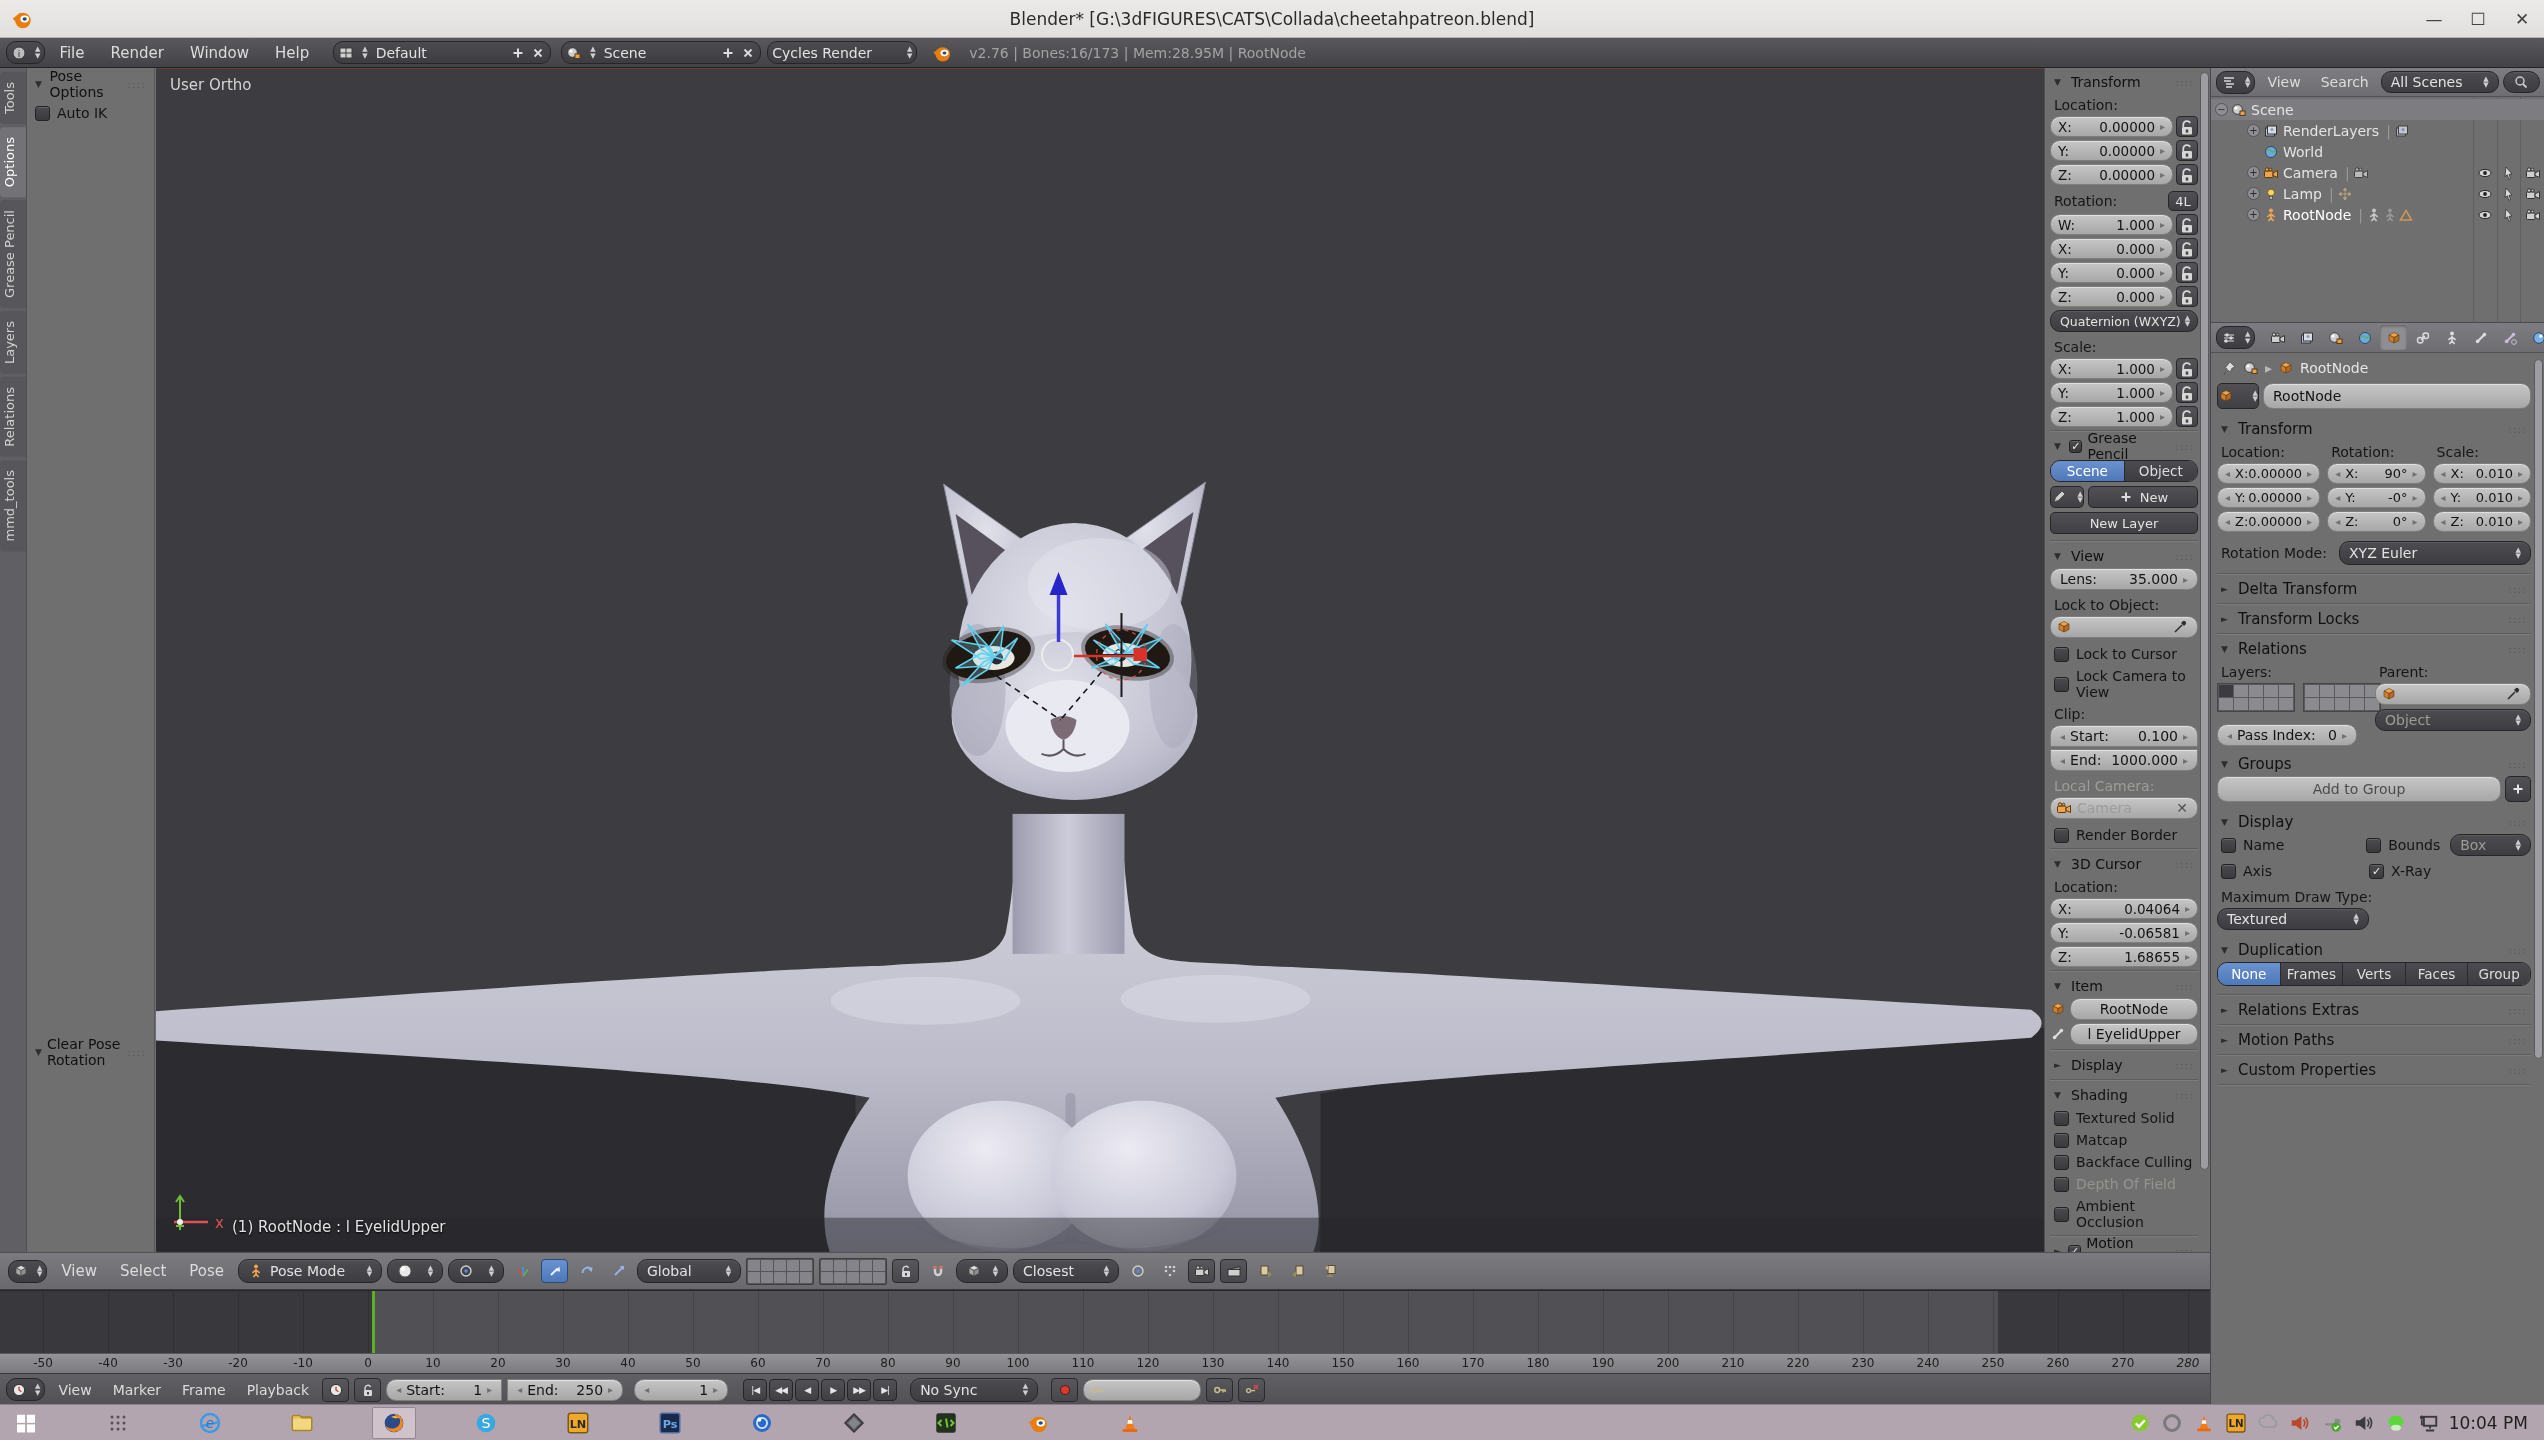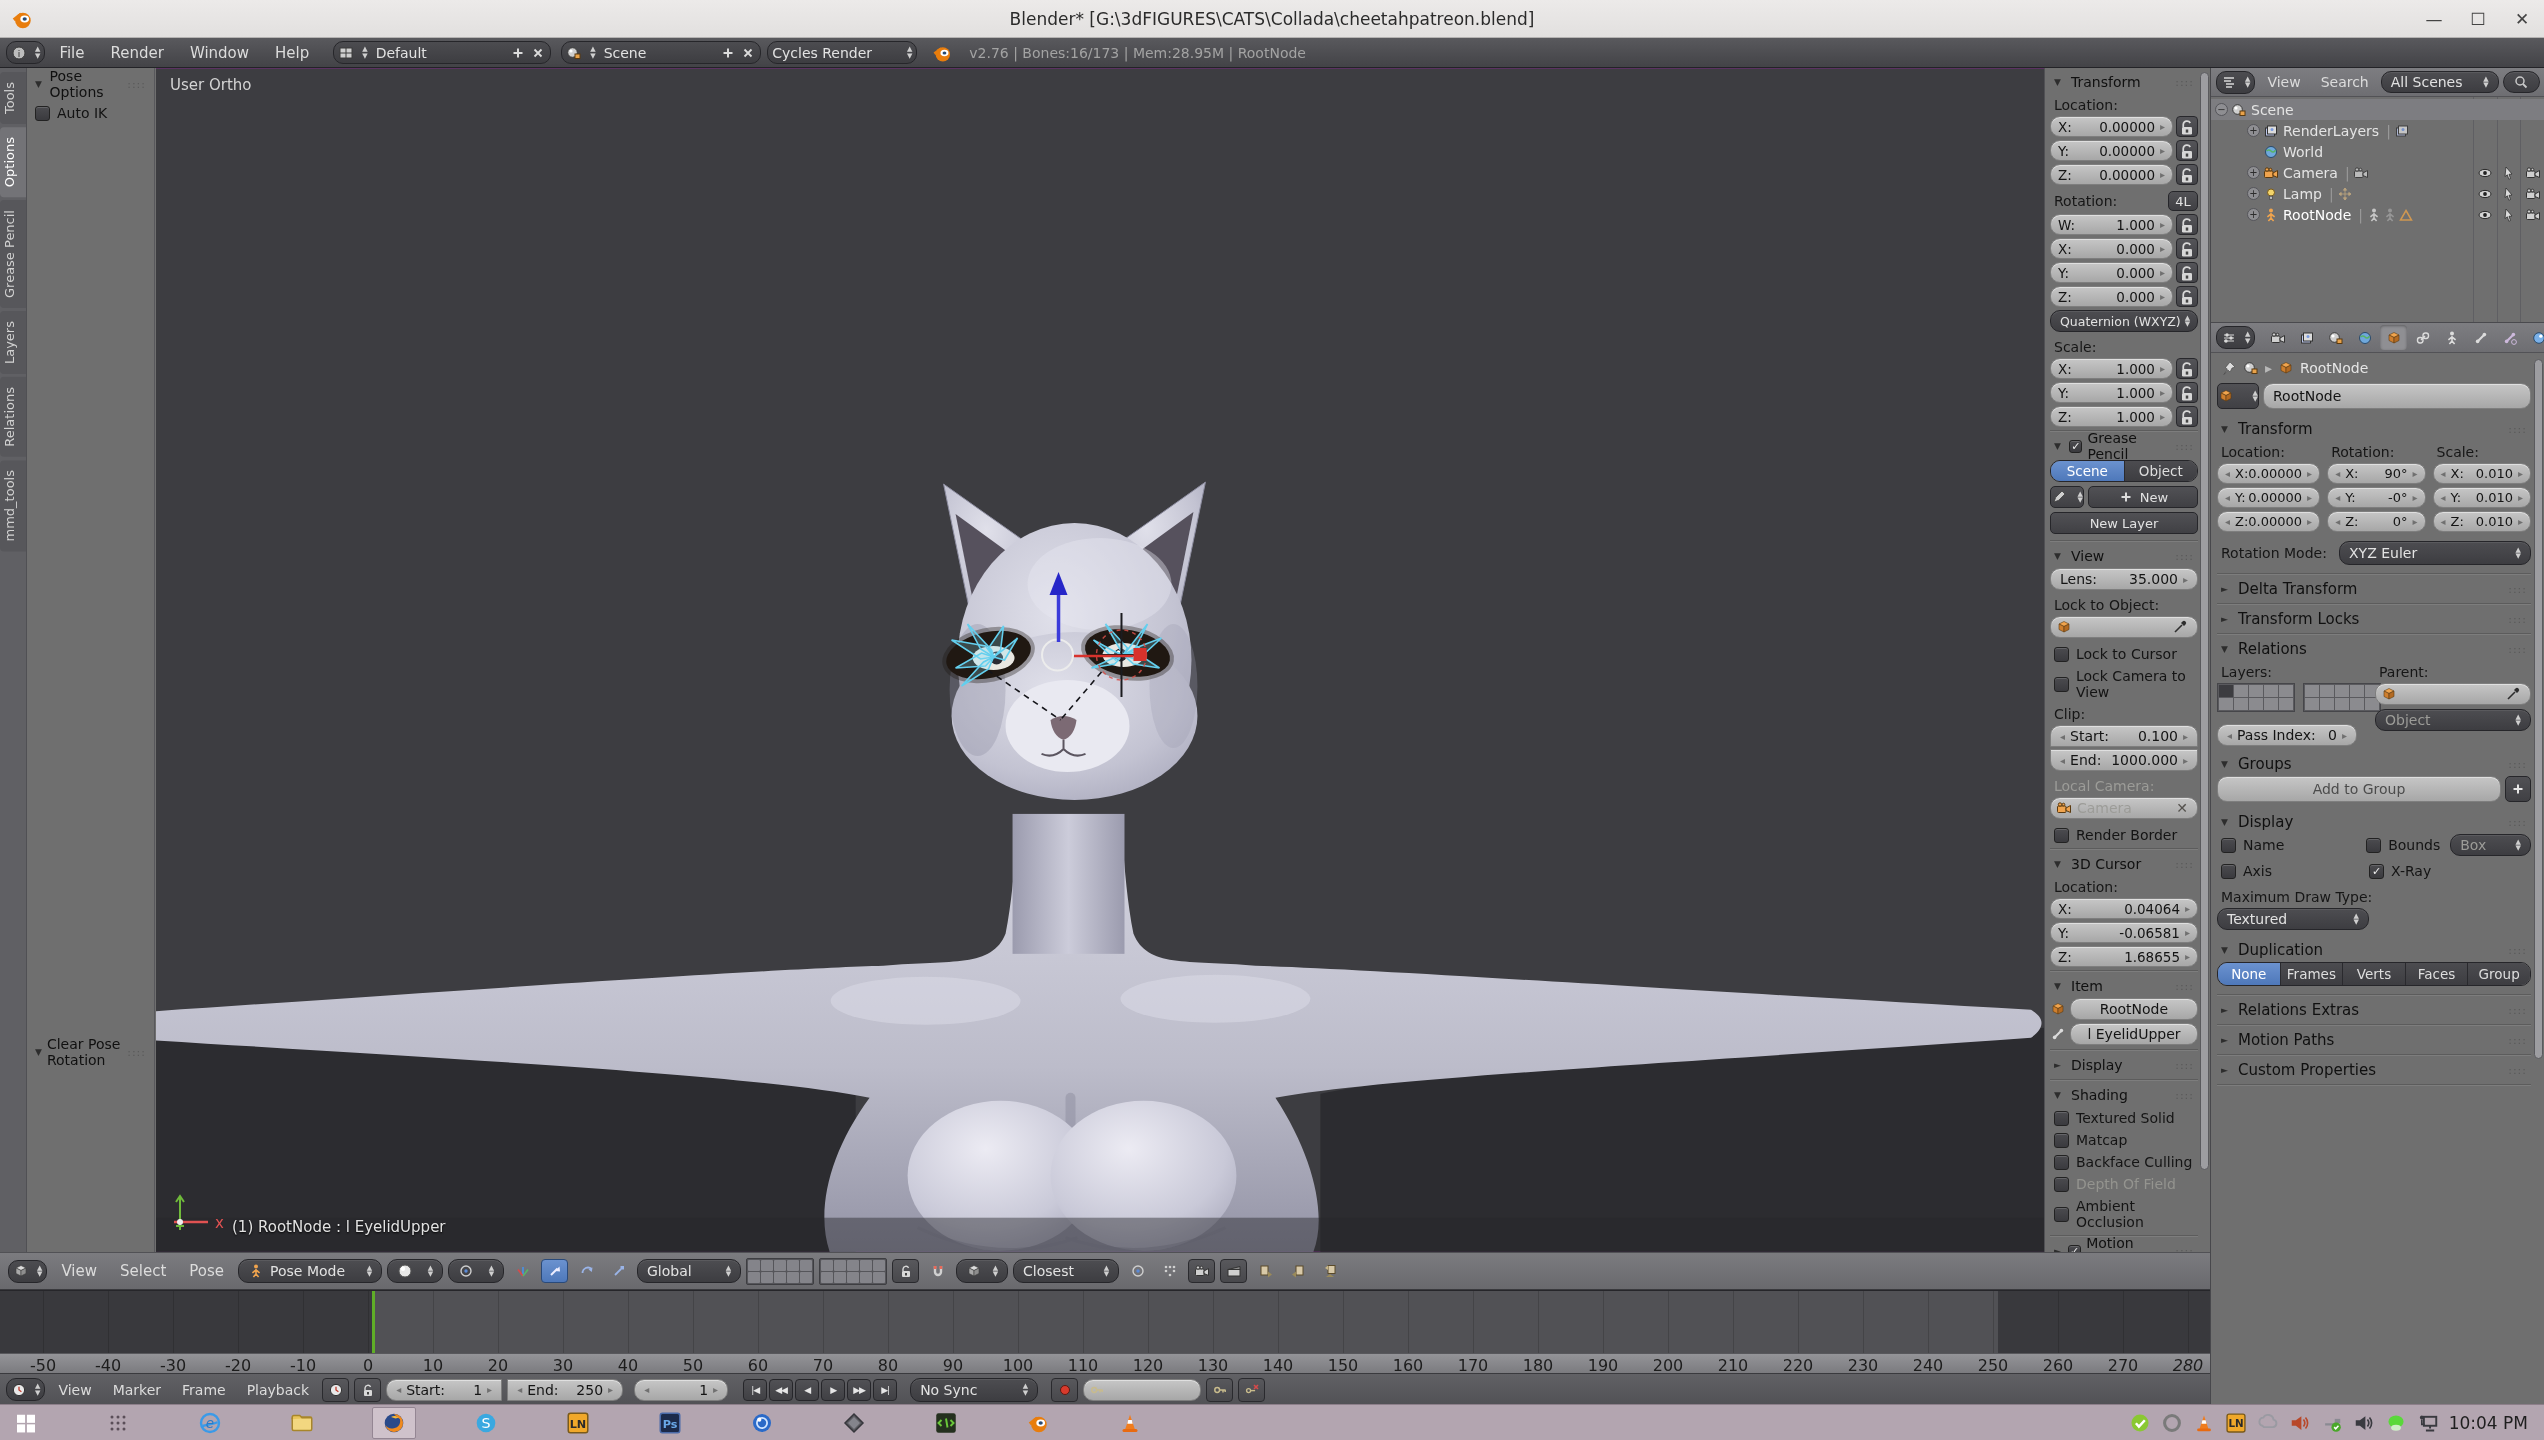--- a/index.html
+++ b/index.html
@@ -44,21 +44,21 @@
 
   
   #toolshelf{position:absolute;left:0;top:0;width:155px;height:1184px;background:#6f6f6f;border-right:1px solid #58585c;display:flex}
   #tstabs{width:27px;background:#606064;border-right:1px solid #505054;display:flex;flex-direction:column;padding-top:4px;gap:3px}
   .tstab{writing-mode:vertical-rl;transform:rotate(180deg);color:#d2d2d2;font-size:13px;padding:10px 2px;background:#57575b;border-radius:0 4px 4px 0;text-align:center}
   .tstab.on{background:#737377;color:#fff}
   #tsbody{flex:1;position:relative;padding:4px 4px}
   #ts-clear{position:absolute;left:4px;right:4px;top:972px}
 
   
-  #viewport{position:absolute;left:156px;top:0;width:2204px;height:1184px;background:#a21caf;overflow:hidden}
+  #viewport{position:absolute;left:156px;top:0;width:2204px;height:1184px;background:#c2410c;overflow:hidden}
   #vp-label{position:absolute;left:14px;top:8px;color:#d4d4d4;font-size:15px}
   #vp-status{position:absolute;left:76px;bottom:16px;color:#e2e2e2;font-size:15px;text-shadow:0 1px 2px #000}
   #vp-axis{position:absolute;left:6px;bottom:10px;width:70px;height:60px}
 
   
   #vpheader{position:absolute;left:0;top:1184px;width:2210px;height:38px;background:linear-gradient(#7b7b7f,#69696d);border-top:1px solid #515155;border-bottom:1px solid #3a3a3e;display:flex;align-items:center;padding:0 8px;gap:5px}
   #vpheader .menu-label{padding:0 9px}
   .iconbtn{width:27px;height:24px;display:inline-flex;align-items:center;justify-content:center;border-radius:4px;border:1px solid transparent}
   .iconbtn.boxed{background:linear-gradient(#58585c,#48484c);border-color:#2a2a2e}
   .iconbtn.active{background:linear-gradient(#6b92cf,#4e78ba);border-color:#2a4a7a}
@@ -105,21 +105,21 @@
   .grid10 i{background:#8b8b8f}
   .grid10 i.on{background:#3c3c40}
 
   
   #timeline{position:absolute;left:0;top:1290px;width:2210px;height:114px;background:#4a4a4e;border-top:1px solid #26262a}
   #tl-track{position:absolute;left:0;top:0;width:2210px;height:62px;background:#39393d;overflow:hidden}
   #tl-range{position:absolute;left:373px;top:0;width:1625px;height:62px;background:#515155}
   #tl-grid{position:absolute;inset:0;background:repeating-linear-gradient(90deg,rgba(0,0,0,.16) 0 1px,transparent 1px 65px);background-position:43px 0}
   #tl-cur{position:absolute;left:372px;top:0;width:3px;height:62px;background:#5fae27}
   #tl-ruler{position:absolute;left:0;top:62px;width:2210px;height:20px;background:linear-gradient(#949498,#7b7b7f);border-top:1px solid #58585c;overflow:hidden}
-  #tl-ruler span{position:absolute;top:2px;transform:translateX(-50%);font-size:16px;color:#1d1d1d}
+  #tl-ruler span{position:absolute;top:2px;transform:translateX(-50%);font-size:12px;color:#1d1d1d}
   #tl-footer{position:absolute;left:0;top:82px;width:2210px;height:32px;background:linear-gradient(#616165,#515155);border-top:1px solid #3a3a3e;display:flex;align-items:center;gap:5px;padding:0 6px}
   #tl-footer .menu-label{font-size:14px;padding:0 8px}
   .pbtn{width:24px;height:22px;border-radius:4px;background:linear-gradient(#515155,#404044);border:1px solid #26262a;color:#e6e6e6;font-size:9px;display:inline-flex;align-items:center;justify-content:center;letter-spacing:-1px}
 
   
   #taskbar{position:absolute;left:0;top:1404px;width:2544px;height:36px;background:#b3a5b0;border-top:1px solid #8d7f8a;display:flex;align-items:center;padding:0 4px}
   .tbapp{width:44px;height:32px;display:inline-flex;align-items:center;justify-content:center;margin-right:48px;position:relative}
   .tbapp.active{background:#cfc2cb;border:1px solid #948693;border-radius:2px}
   .tbapp .icon{width:24px;height:24px}
   #tray{margin-left:auto;display:flex;align-items:center;gap:10px}

